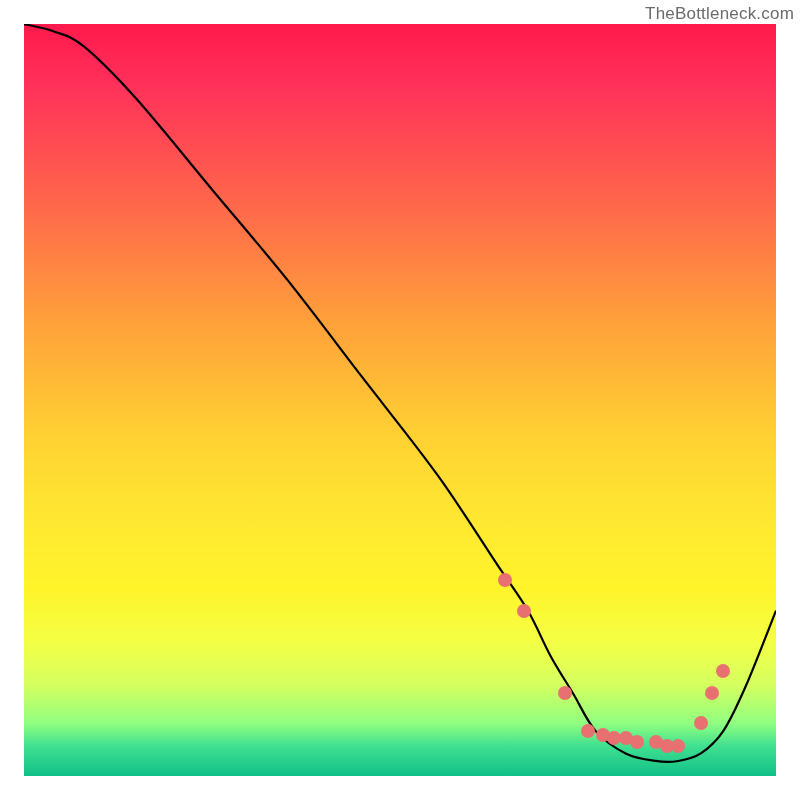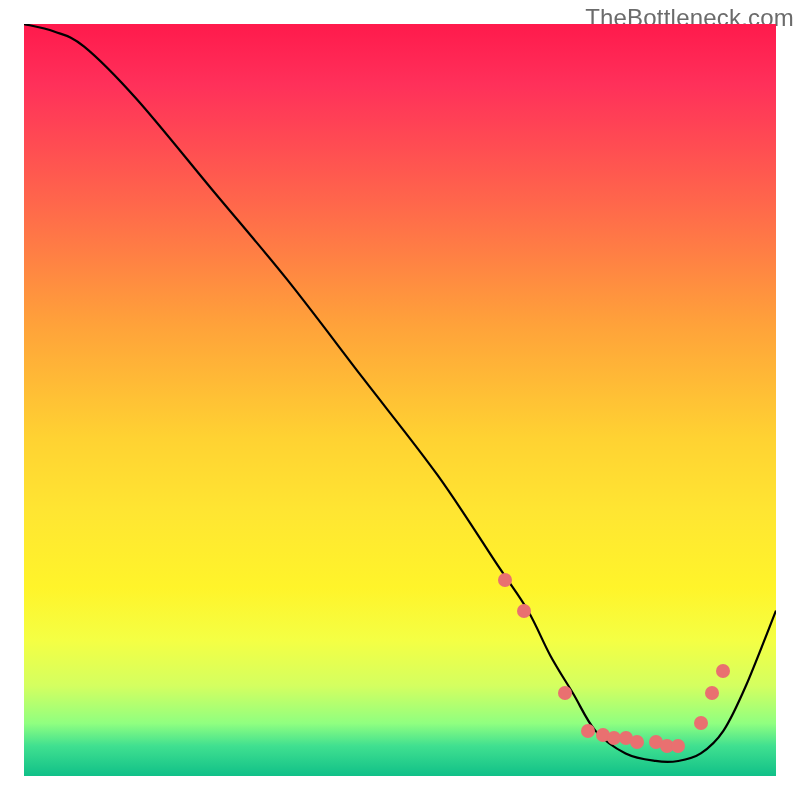--- a/index.html
+++ b/index.html
@@ -28,21 +28,21 @@
       #90ff80 93%,
       #40e090 96%,
       #10c088 100%
     );
   }
   .attribution {
     position: absolute;
     top: 4px;
     right: 6px;
     font-family: Arial, Helvetica, sans-serif;
-    font-size: 24px;
+    font-size: 17px;
     color: #6b6b6b;
     letter-spacing: 0.2px;
     font-weight: 500;
   }
   svg.curve {
     position: absolute;
     left: 0; top: 0;
     width: 100%; height: 100%;
   }
   .marker {

